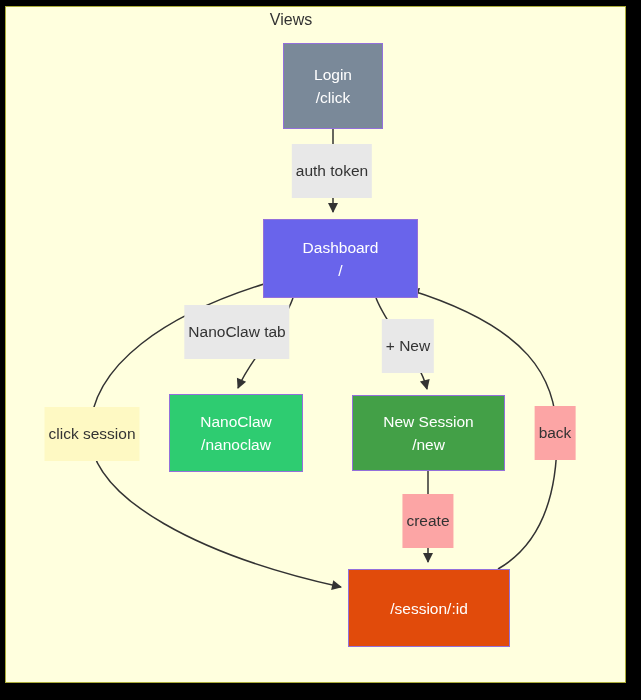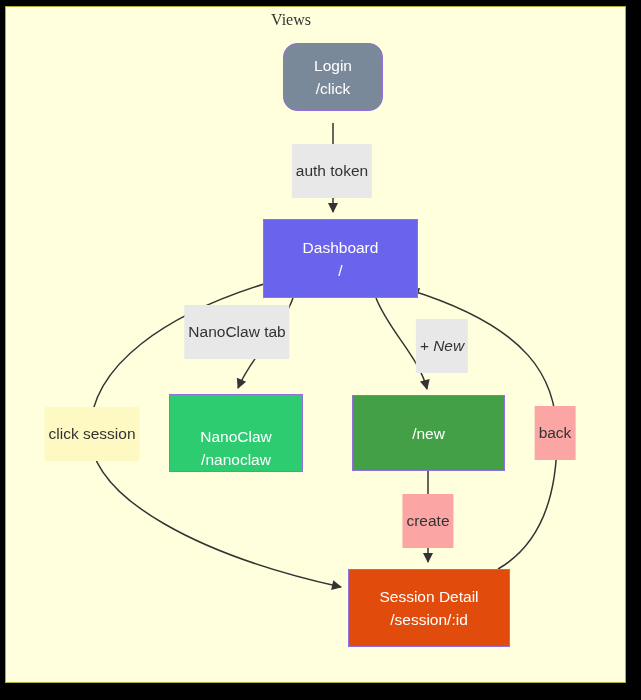--- a/index.html
+++ b/index.html
@@ -16,21 +16,20 @@
     width: 619px; height: 675px;
     border: 1px solid #abac39;
   }
   .diagram-title {
     position: absolute;
     left: 5px; top: 11px;
     width: 572px;
     text-align: center;
     font-size: 16px;
     color: #333333;
-    font-family: Liberation Serif, serif;
   }
   svg.edges {
     position: absolute;
     left: 0; top: 0;
     pointer-events: none;
   }
   .node {
     position: absolute;
     box-sizing: border-box;
     border: 1px solid #9370db;
@@ -46,29 +45,29 @@
   .edge-label {
     position: absolute;
     transform: translate(-50%, -50%);
     color: #333333;
     font-size: 15.5px;
     line-height: 22px;
     padding: 16px 4px;
     white-space: nowrap;
   }
   
-  .node-login          { left: 283px; top: 43px;  width: 100px; height: 68px; border-radius: 14px; }
+  .node-login          { left: 283px; top: 43px;  width: 100px; height: 86px; }
   .node-dashboard      { left: 263px; top: 219px; width: 155px; height: 79px; }
   .node-nanoclaw       { left: 169px; top: 394px; width: 134px; height: 78px; }
   .node-new-session    { left: 352px; top: 395px; width: 153px; height: 76px; }
   .node-session-detail { left: 348px; top: 569px; width: 162px; height: 78px; }
   
   .lbl-auth-token    { left: 332px; top: 171px; }
   .lbl-nanoclaw-tab  { left: 237px; top: 332px; }
-  .lbl-plus-new      { left: 442px; top: 346px; font-style: italic; }
+  .lbl-plus-new      { left: 408px; top: 346px; }
   .lbl-click-session { left: 92px;  top: 434px; }
   .lbl-back          { left: 555px; top: 433px; }
   .lbl-create        { left: 428px; top: 521px; }
 </style>
 </head>
 <body>
 
 <div class="canvas" style="background-color: rgb(255, 255, 222);"></div>
 
 <div class="diagram-title">Views</div>
@@ -92,31 +91,31 @@
 <div class="node node-login" style="background-color: rgb(122, 137, 153);">
   <div>Login</div>
   <div>/click</div>
 </div>
 
 <div class="node node-dashboard" style="background-color: rgb(105, 100, 235);">
   <div>Dashboard</div>
   <div>/</div>
 </div>
 
-<div class="node node-nanoclaw" style="background-color: rgb(46, 204, 113); justify-content: flex-end;">
+<div class="node node-nanoclaw" style="background-color: rgb(46, 204, 113);">
   <div>NanoClaw</div>
   <div>/nanoclaw</div>
 </div>
 
 <div class="node node-new-session" style="background-color: rgb(67, 160, 71);">
+  <div>New Session</div>
   <div>/new</div>
 </div>
 
 <div class="node node-session-detail" style="background-color: rgb(225, 75, 11);">
-  <div>Session Detail</div>
   <div>/session/:id</div>
 </div>
 
 <div class="edge-label lbl-auth-token" style="background-color: rgb(232, 232, 232);">auth token</div>
 <div class="edge-label lbl-nanoclaw-tab" style="background-color: rgb(232, 232, 232);">NanoClaw tab</div>
 <div class="edge-label lbl-plus-new" style="background-color: rgb(232, 232, 232);">+ New</div>
 <div class="edge-label lbl-click-session" style="background-color: #fef9c3;">click session</div>
 <div class="edge-label lbl-back" style="background-color: #fca5a5;">back</div>
 <div class="edge-label lbl-create" style="background-color: #fca5a5;">create</div>
 

